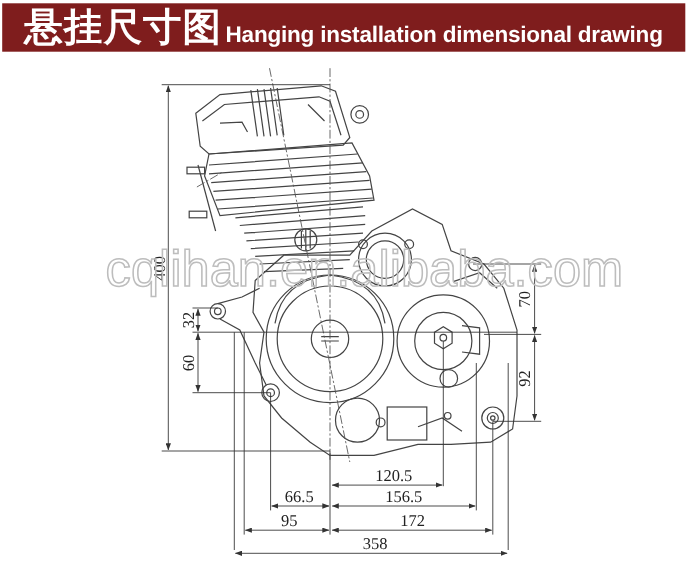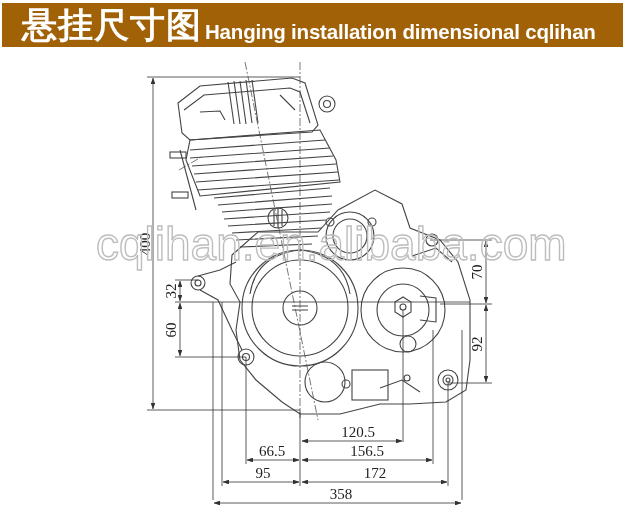--- a/index.html
+++ b/index.html
@@ -1,34 +1,34 @@
 <!DOCTYPE html>
 <html><head>
   <meta charset="utf-8">
   <style>
     html, body { margin: 0; padding: 0; background: #ffffff; }
     body { width: 629px; height: 514px; position: relative; overflow: hidden;
            font-family: "Liberation Sans", sans-serif; }
     .banner { position: absolute; left: 2px; top: 3px; width: 621px; height: 44px;
-              background: #a16207; color: #fff; display: flex; align-items: flex-end; }
+              background: #7f1d1d; color: #fff; display: flex; align-items: flex-end; }
     .banner .cn { font-family: "DejaVu Sans", sans-serif; font-weight: bold; font-size: 35px;
                   letter-spacing: 1px; margin-left: 20px; line-height: 44px; }
     .banner .en { font-family: "Liberation Sans", sans-serif; font-size: 20.5px; font-weight: bold;
                   margin-left: 3px; line-height: 20px; padding-bottom: 5px; letter-spacing: -0.2px; }
     svg.drawing { position: absolute; left: 0; top: 0; }
     .dim { font-family: "Liberation Serif", serif; font-size: 15px; fill: #222; }
     .wm { font-family: "Liberation Sans", sans-serif; font-size: 46px; fill: none;
           stroke: #bdbdbd; stroke-width: 1.4; }
   </style>
 </head>
 <body>
 
 <div class="banner">
   <span class="cn">悬挂尺寸图</span>
-  <span class="en">Hanging installation dimensional cqlihan</span>
+  <span class="en">Hanging installation dimensional drawing</span>
 </div>
 
 <svg class="drawing" width="629" height="514" viewBox="0 0 629 514">
   <defs>
     <marker id="arr" markerWidth="8" markerHeight="6" refX="7.5" refY="3" orient="auto-start-reverse">
       <path d="M0,0 L8,3 L0,6 z" fill="#333"></path>
     </marker>
   </defs>
 
   <g fill="none" stroke="#444" stroke-width="1.1">

